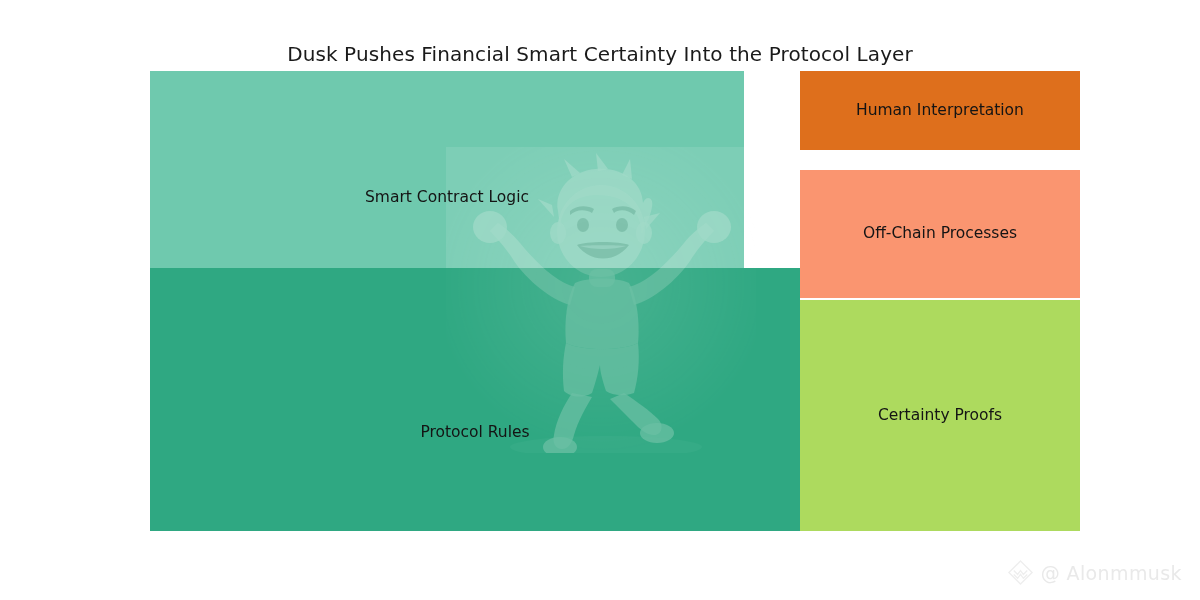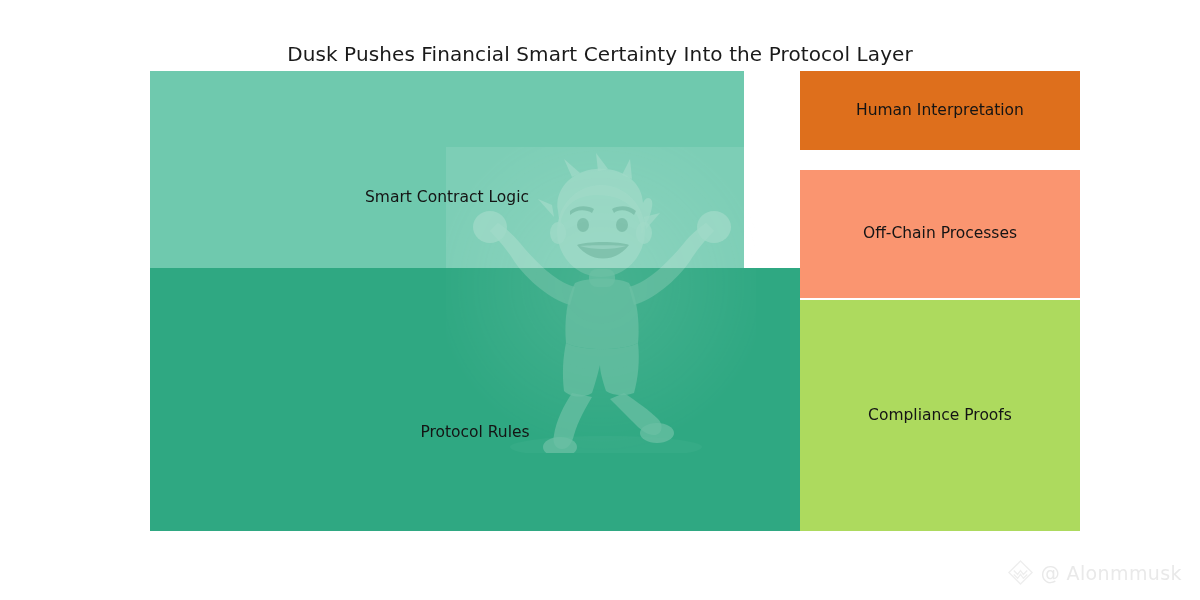--- a/index.html
+++ b/index.html
@@ -156,21 +156,21 @@
 
     <div class="tm-cell" id="cell-protocol-rules" style="background:#2FA882;">
       <span class="tm-label">Protocol Rules</span>
     </div>
 
     <div class="tm-cell" id="cell-off-chain-processes" style="background:#FA9570;">
       <span class="tm-label">Off-Chain Processes</span>
     </div>
 
     <div class="tm-cell" id="cell-compliance-proofs" style="background:#ADDA5E;">
-      <span class="tm-label">Compliance Proofs</span>
+      <span class="tm-label">Certainty Proofs</span>
     </div>
 
     <div id="photo-overlay">
       <div class="wash"></div>
       <svg viewBox="0 0 310 306" xmlns="http://www.w3.org/2000/svg">
         <defs>
           <radialGradient id="softGlow" cx="50%" cy="45%" r="55%">
             <stop offset="0%" stop-color="#ffffff" stop-opacity="0.38"></stop>
             <stop offset="100%" stop-color="#ffffff" stop-opacity="0"></stop>
           </radialGradient>

